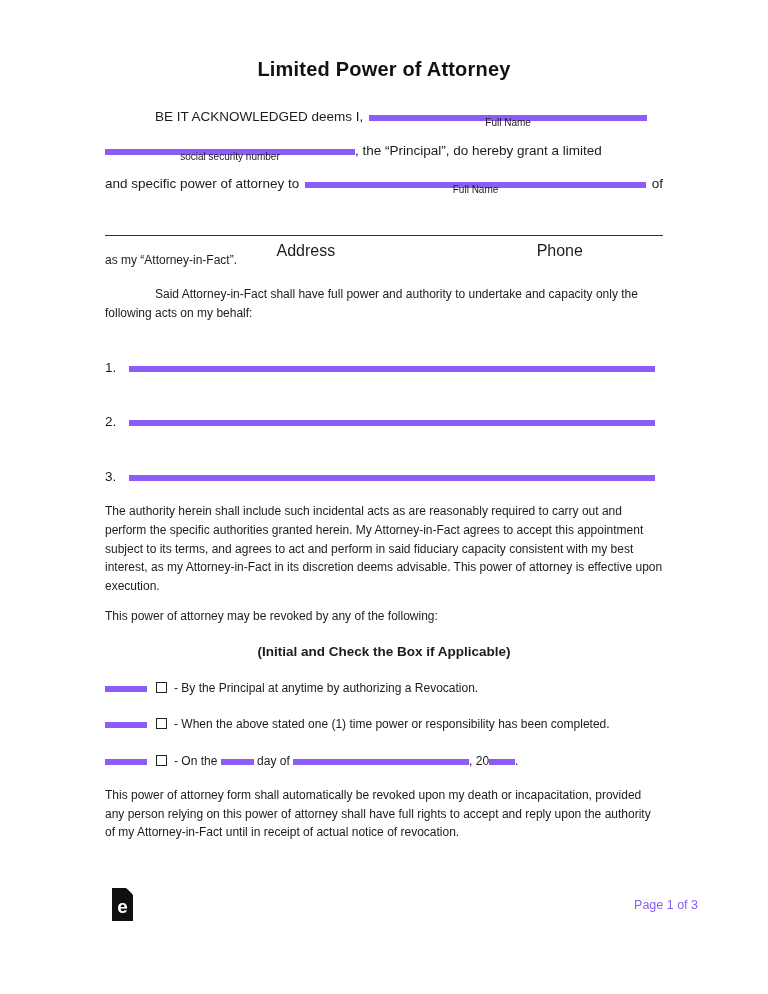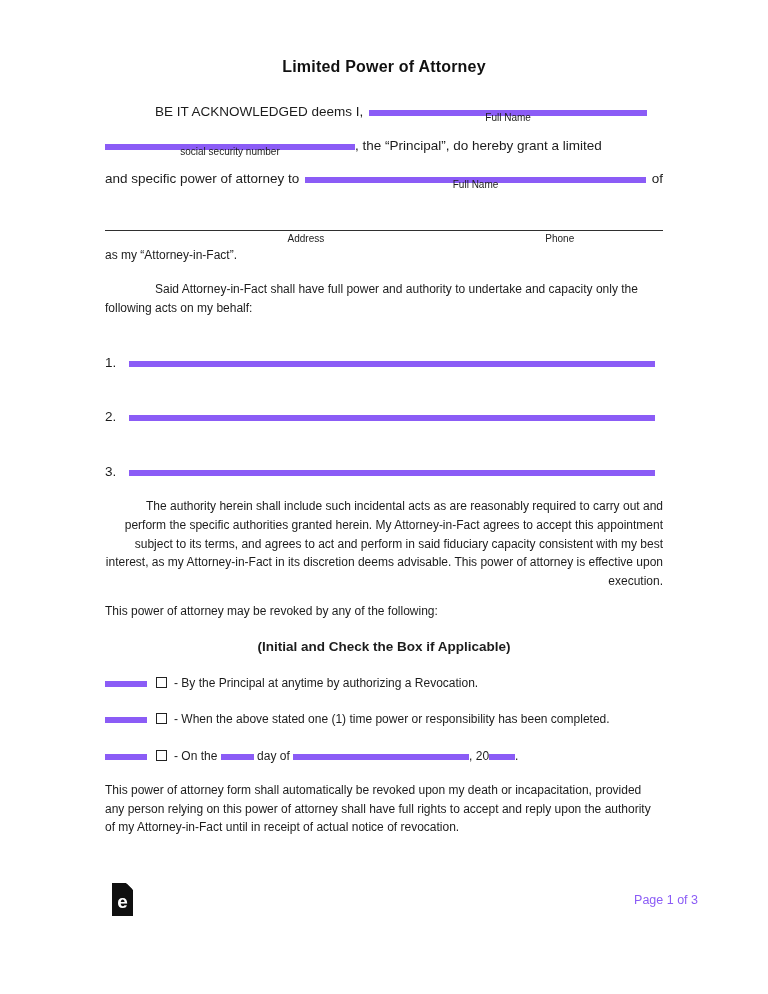--- a/index.html
+++ b/index.html
@@ -12,21 +12,21 @@
   }
   .page {
     position: relative;
     width: 768px;
     height: 994px;
     padding: 0 105px;
   }
   .doc-title {
     margin-top: 58px;
     text-align: center;
-    font-size: 16px;
+    font-size: 20px;
     font-weight: 700;
     letter-spacing: 0.2px;
     color: #111;
   }
   .body-text { font-size: 12px; line-height: 18.6px; }
 
   
   .intro { margin-top: 26px; }
   .field-row {
     display: flex;
@@ -60,22 +60,22 @@
   .row-grant .lead-text, .row-grant .tail-text { white-space: nowrap; }
 
   .address-rule {
     margin-top: 22px;
     height: 20px;
     border-bottom: 1px solid #2f2f2f;
   }
   .address-labels { position: relative; height: 13px; }
   .address-labels .sub-label {
     position: absolute;
-    top: 2px;
-    font-size: 10px;
+    top: 9px;
+    font-size: 16px;
     line-height: 11px;
     white-space: nowrap;
     transform: translateX(-50%);
   }
   .label-address { left: 36%; }
   .label-phone { left: 81.5%; }
 
   .attorney-line { margin-top: 2px; }
 
   .acts-intro { margin-top: 16px; text-indent: 50px; }
@@ -83,21 +83,21 @@
     display: flex;
     align-items: baseline;
     margin-top: 34px;
     font-size: 13.5px;
     line-height: 18.6px;
   }
   .act-line:first-of-type { margin-top: 30px; }
   .act-num { width: 18px; flex: none; }
   .act-line .blank { flex: 1; margin-left: 6px; margin-right: 8px; height: 15px; }
 
-  .authority-para { margin-top: 16px; text-align: right; }
+  .authority-para { margin-top: 16px; }
   .revocation-intro { margin-top: 12px; }
   .initial-heading {
     margin-top: 17px;
     text-align: center;
     font-weight: 700;
     font-size: 13.5px;
     line-height: 18.6px;
   }
   .option { margin-top: 18px; }
   .option.first { margin-top: 17px; }

